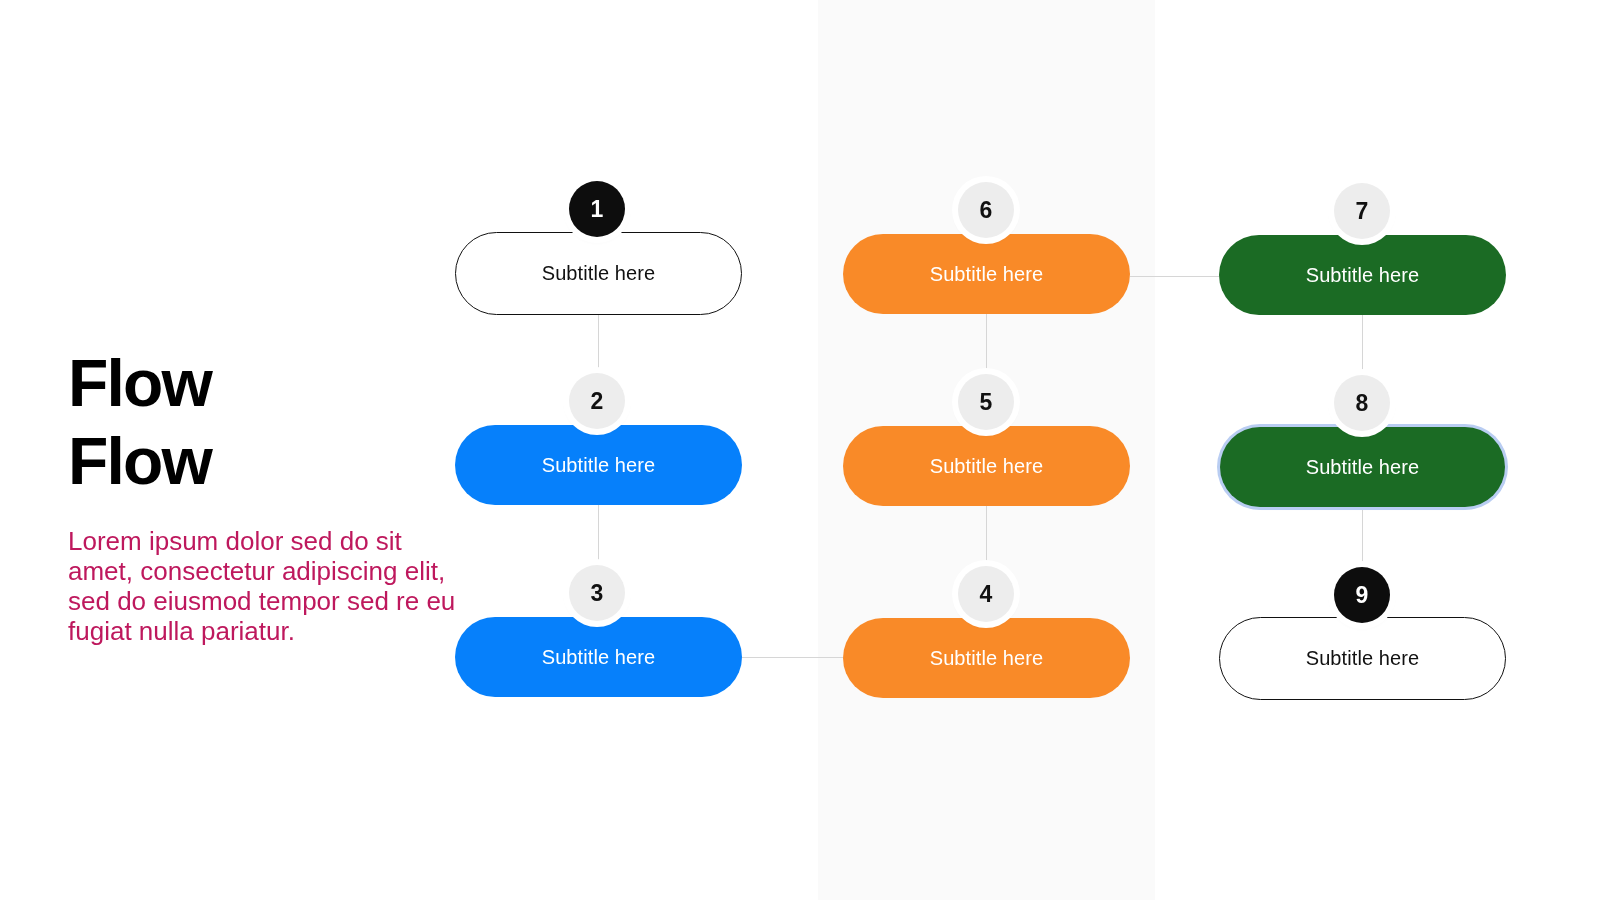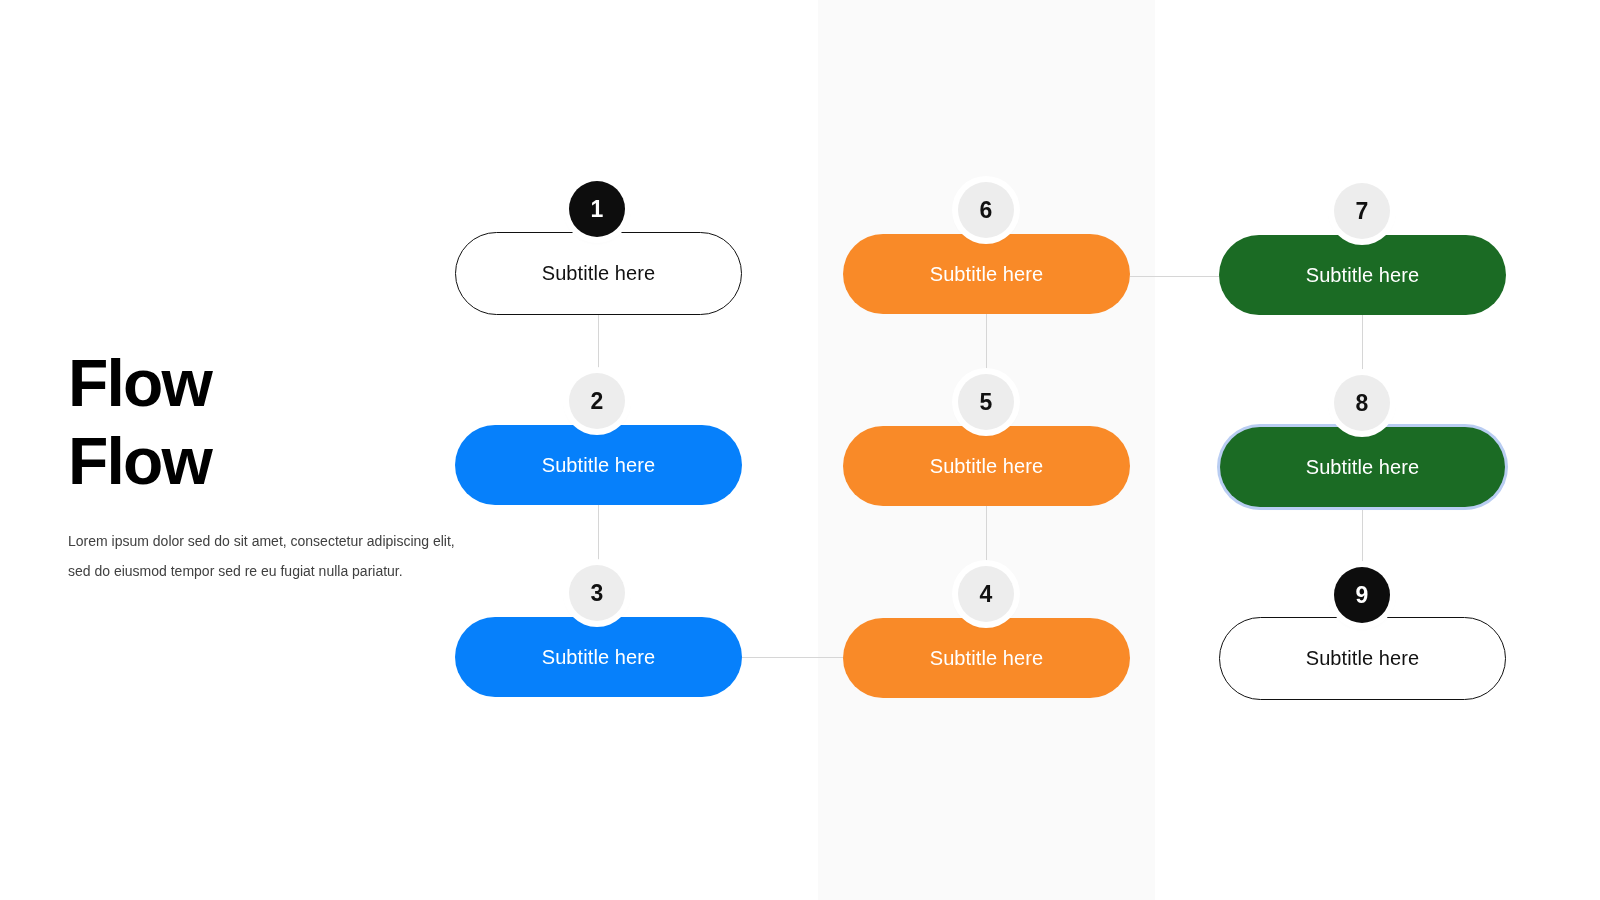--- a/index.html
+++ b/index.html
@@ -39,23 +39,23 @@
     margin: 0;
     font-size: 66px;
     line-height: 78px;
     font-weight: 700;
     letter-spacing: -1.8px;
     color: #000000;
     font-family: "Liberation Sans", sans-serif;
   }
   .intro p {
     margin: 26px 0 0 0;
-    font-size: 14px;
+    font-size: 26px;
     line-height: 30px;
-    color: #404040;
+    color: #be185d;
     font-weight: 400;
   }
   
   .conn {
     position: absolute;
     background: #d6d6d6;
   }
   .conn.v { width: 1.4px; }
   .conn.h { height: 1.4px; }
 

